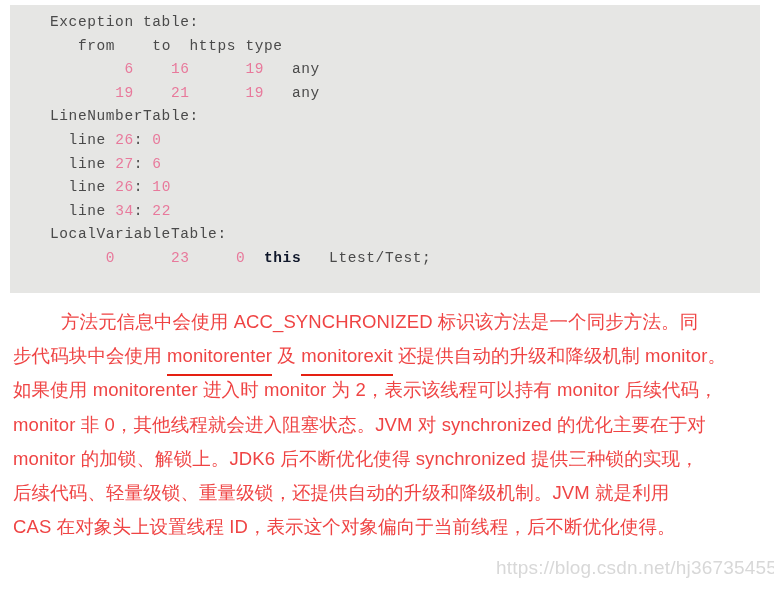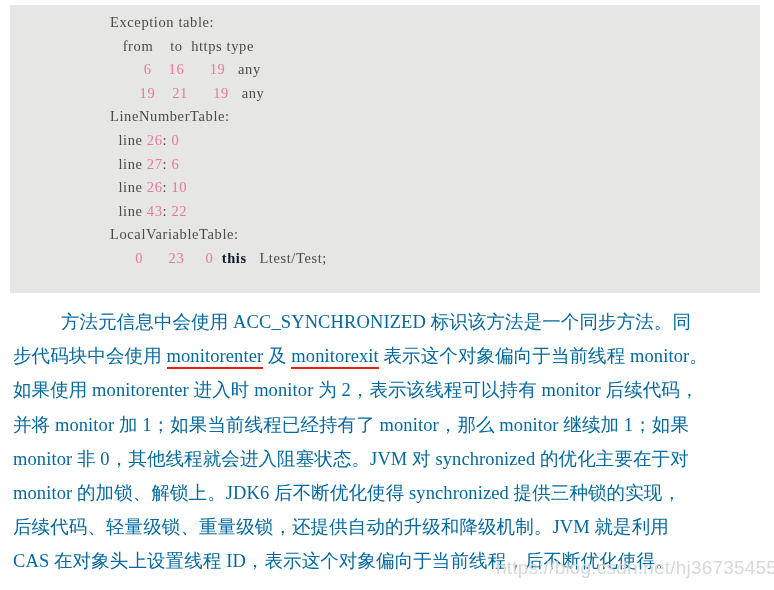--- a/index.html
+++ b/index.html
@@ -21,50 +21,50 @@
     left: 10px;
     top: 5px;
     width: 750px;
     height: 288px;
     background: #e6e6e4;
     box-sizing: border-box;
     padding: 6px 0 0 0;
     overflow: hidden;
   }
   #code-block .code-line {
-    font-family: Liberation Serif, serif;
+    font-family: Liberation Mono, monospace;
     font-size: 14.5px;
     line-height: 23.6px;
     color: #4a4a4a;
     white-space: pre;
-    padding-left: 100px;
+    padding-left: 40px;
     letter-spacing: 0.6px;
   }
   .num { color: #e8799b; }
   .kw  { color: #0f172a; font-weight: bold; }
 
   
   #prose {
     position: absolute;
     left: 13px;
     top: 305px;
     width: 748px;
   }
   #prose .p-line {
-    font-family: Liberation Serif, serif;
+    font-family: Liberation Sans, sans-serif;
     font-size: 18.5px;
     line-height: 34.2px;
-    color: #0369a1;
+    color: #ef4444;
     white-space: pre;
     letter-spacing: 0.1px;
   }
   #prose .p-line.indent { padding-left: 48px; }
   .uline {
     border-bottom: 2.5px solid #e52012;
-    padding-bottom: 1px;
+    padding-bottom: 8px;
   }
 
   
   #watermark {
     position: absolute;
     left: 496px;
     top: 557px;
     font-family: "Liberation Sans", sans-serif;
     font-size: 19px;
     color: #d8d8d8;
@@ -87,38 +87,37 @@
   <div class="code-line">       <span class="num">19</span>    <span class="num">21</span>      <span class="num">19</span>   <span>any</span></div>
 
   <div class="code-line"><span>LineNumberTable:</span></div>
 
   <div class="code-line">  <span>line</span> <span class="num">26</span>: <span class="num">0</span></div>
 
   <div class="code-line">  <span>line</span> <span class="num">27</span>: <span class="num">6</span></div>
 
   <div class="code-line">  <span>line</span> <span class="num">26</span>: <span class="num">10</span></div>
 
-  <div class="code-line">  <span>line</span> <span class="num">43</span>: <span class="num">22</span></div>
+  <div class="code-line">  <span>line</span> <span class="num">34</span>: <span class="num">22</span></div>
 
   <div class="code-line"><span>LocalVariableTable:</span></div>
 
 
   <div class="code-line">      <span class="num">0</span>      <span class="num">23</span>     <span class="num">0</span>  <span class="kw">this</span>   <span>Ltest/Test;</span></div>
 
 </div>
 
 <div id="prose">
 
   <div class="p-line indent"><span>方法元信息中会使用 ACC_SYNCHRONIZED 标识该方法是一个同步方法。同</span></div>
 
-  <div class="p-line"><span>步代码块中会使用 </span><span class="uline">monitorenter</span><span> 及 </span><span class="uline">monitorexit</span><span> 表示这个对象偏向于当前线程 monitor。</span></div>
+  <div class="p-line"><span>步代码块中会使用 </span><span class="uline">monitorenter</span><span> 及 </span><span class="uline">monitorexit</span><span> 还提供自动的升级和降级机制 monitor。</span></div>
 
   <div class="p-line"><span>如果使用 monitorenter 进入时 monitor 为 2，表示该线程可以持有 monitor 后续代码，</span></div>
 
-  <div class="p-line"><span>并将 monitor 加 1；如果当前线程已经持有了 monitor，那么 monitor 继续加 1；如果</span></div>
 
   <div class="p-line"><span>monitor 非 0，其他线程就会进入阻塞状态。JVM 对 synchronized 的优化主要在于对</span></div>
 
   <div class="p-line"><span>monitor 的加锁、解锁上。JDK6 后不断优化使得 synchronized 提供三种锁的实现，</span></div>
 
   <div class="p-line"><span>后续代码、轻量级锁、重量级锁，还提供自动的升级和降级机制。JVM 就是利用</span></div>
 
   <div class="p-line"><span>CAS 在对象头上设置线程 ID，表示这个对象偏向于当前线程，后不断优化使得。</span></div>
 
 </div>

